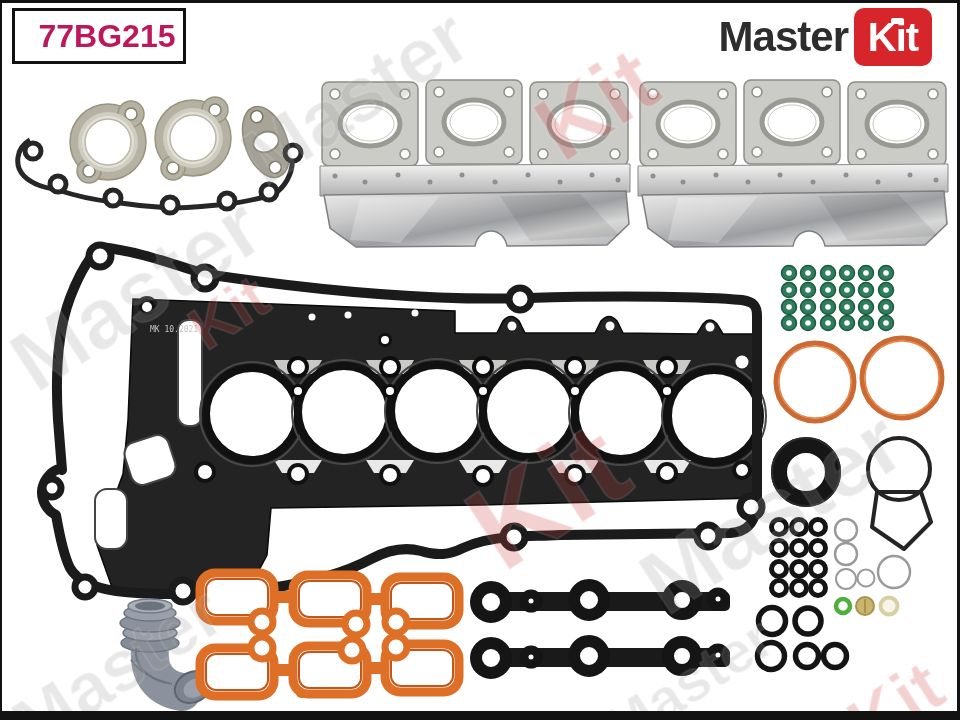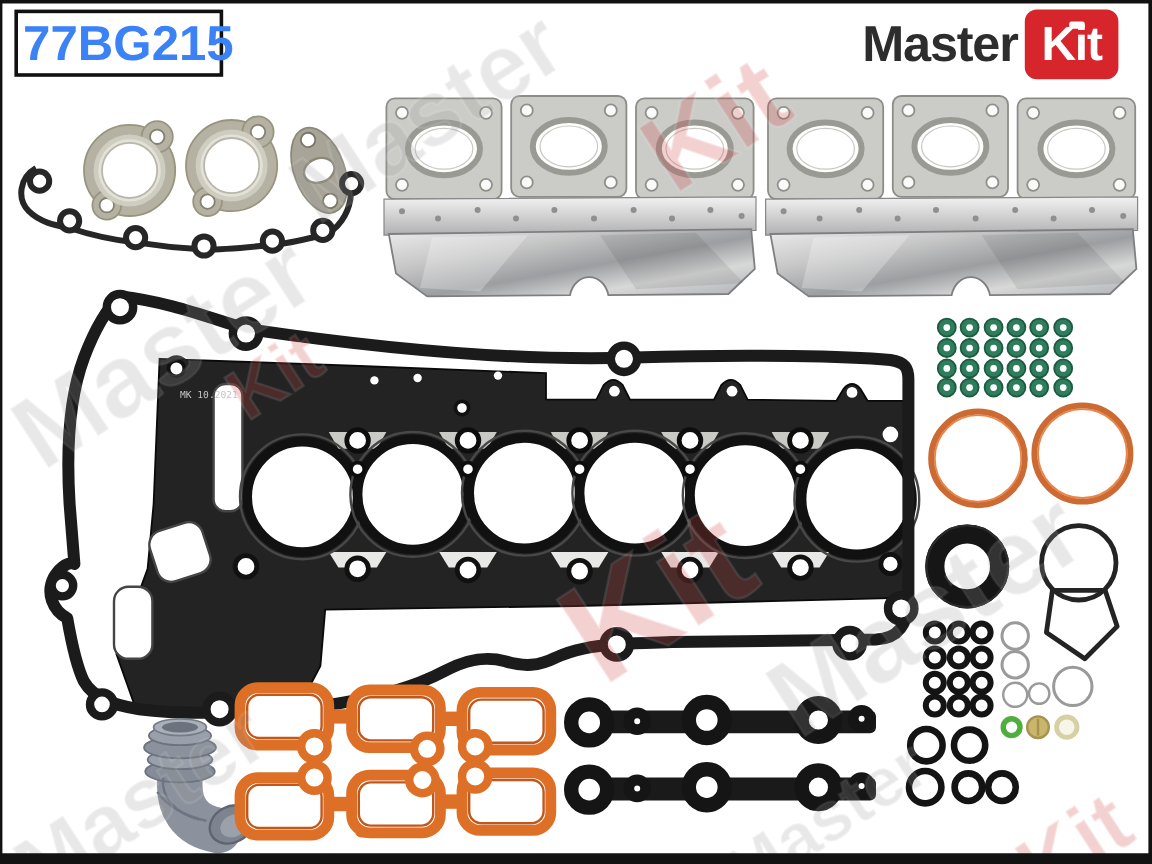--- a/index.html
+++ b/index.html
@@ -4,21 +4,21 @@
 <style>
   html,body{margin:0;padding:0;background:#e8e8e8;}
   #stage{position:relative;width:960px;height:720px;background:#ffffff;overflow:hidden;
          font-family:"Liberation Sans",sans-serif;}
   
   #frame{position:absolute;inset:0;border-style:solid;border-color:#121212;
          border-width:3px 3px 9px 2px;pointer-events:none;z-index:50;}
   
   #badge{position:absolute;left:12px;top:8px;width:168px;height:50px;background:#fff;
          border:3px solid #111;display:flex;align-items:center;justify-content:center;z-index:40;}
-  #badge span{font-size:41px;font-weight:bold;color:#3b82f6;letter-spacing:0px;padding-left:16px;}
+  #badge span{font-size:32px;font-weight:bold;color:#be185d;letter-spacing:0px;padding-left:16px;}
   
   #logo{position:absolute;top:8px;right:28px;display:flex;align-items:center;gap:6px;z-index:40;}
   #logo .master{font-size:42px;font-weight:bold;color:var(--logo-text,#2d2d2d);letter-spacing:-1px;}
   #logo .kitbox{position:relative;width:78px;height:58px;background:var(--brand-red,#d6252b);
         border-radius:10px;display:flex;align-items:center;justify-content:center;}
   #logo .kitbox .kit{font-size:40px;font-weight:bold;color:#fff;letter-spacing:-1px;}
   #logo .kitbox::after{content:"";position:absolute;left:37px;top:10px;width:13px;height:6px;
         background:#fff;border-radius:2px;} 
   
   .wm{position:absolute;font-weight:bold;transform:rotate(-33deg);transform-origin:left center;

